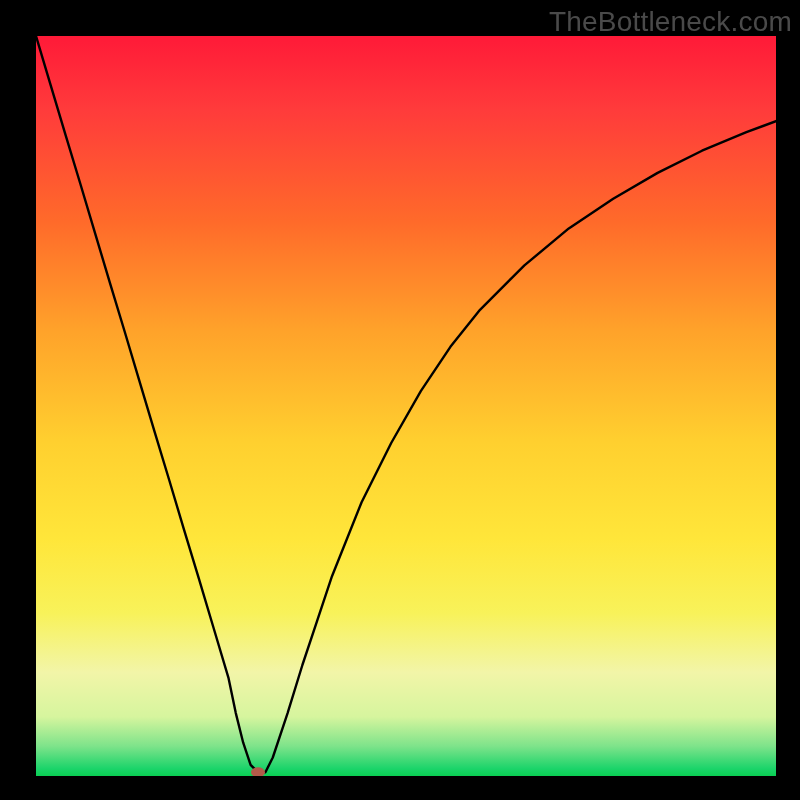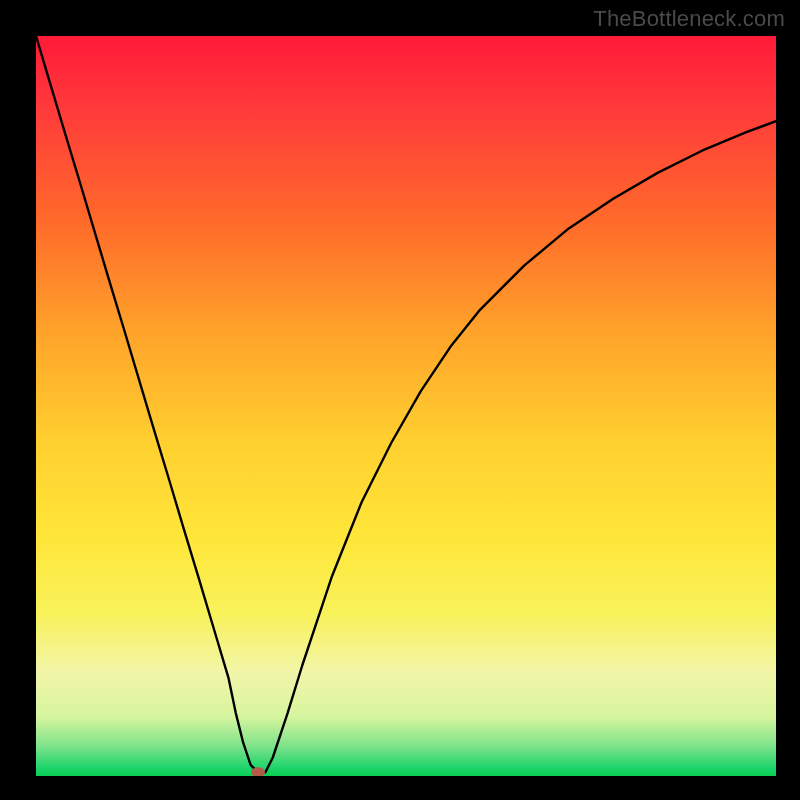--- a/index.html
+++ b/index.html
@@ -37,23 +37,23 @@
       #f2f5a8 86%,
       #d6f59e 92%,
       #7de38a 96%,
       #1bd46a 99%,
       #0acf53 100%
     );
   }
   .watermark {
     position: absolute;
     top: 6px;
-    right: 15px;
+    right: 8px;
     color: #4a4a4a;
-    font-size: 22px;
+    font-size: 28px;
     font-weight: 500;
     letter-spacing: 0.2px;
     user-select: none;
   }
   svg.curve {
     position: absolute;
     left: 0;
     top: 0;
     width: 740px;
     height: 740px;

